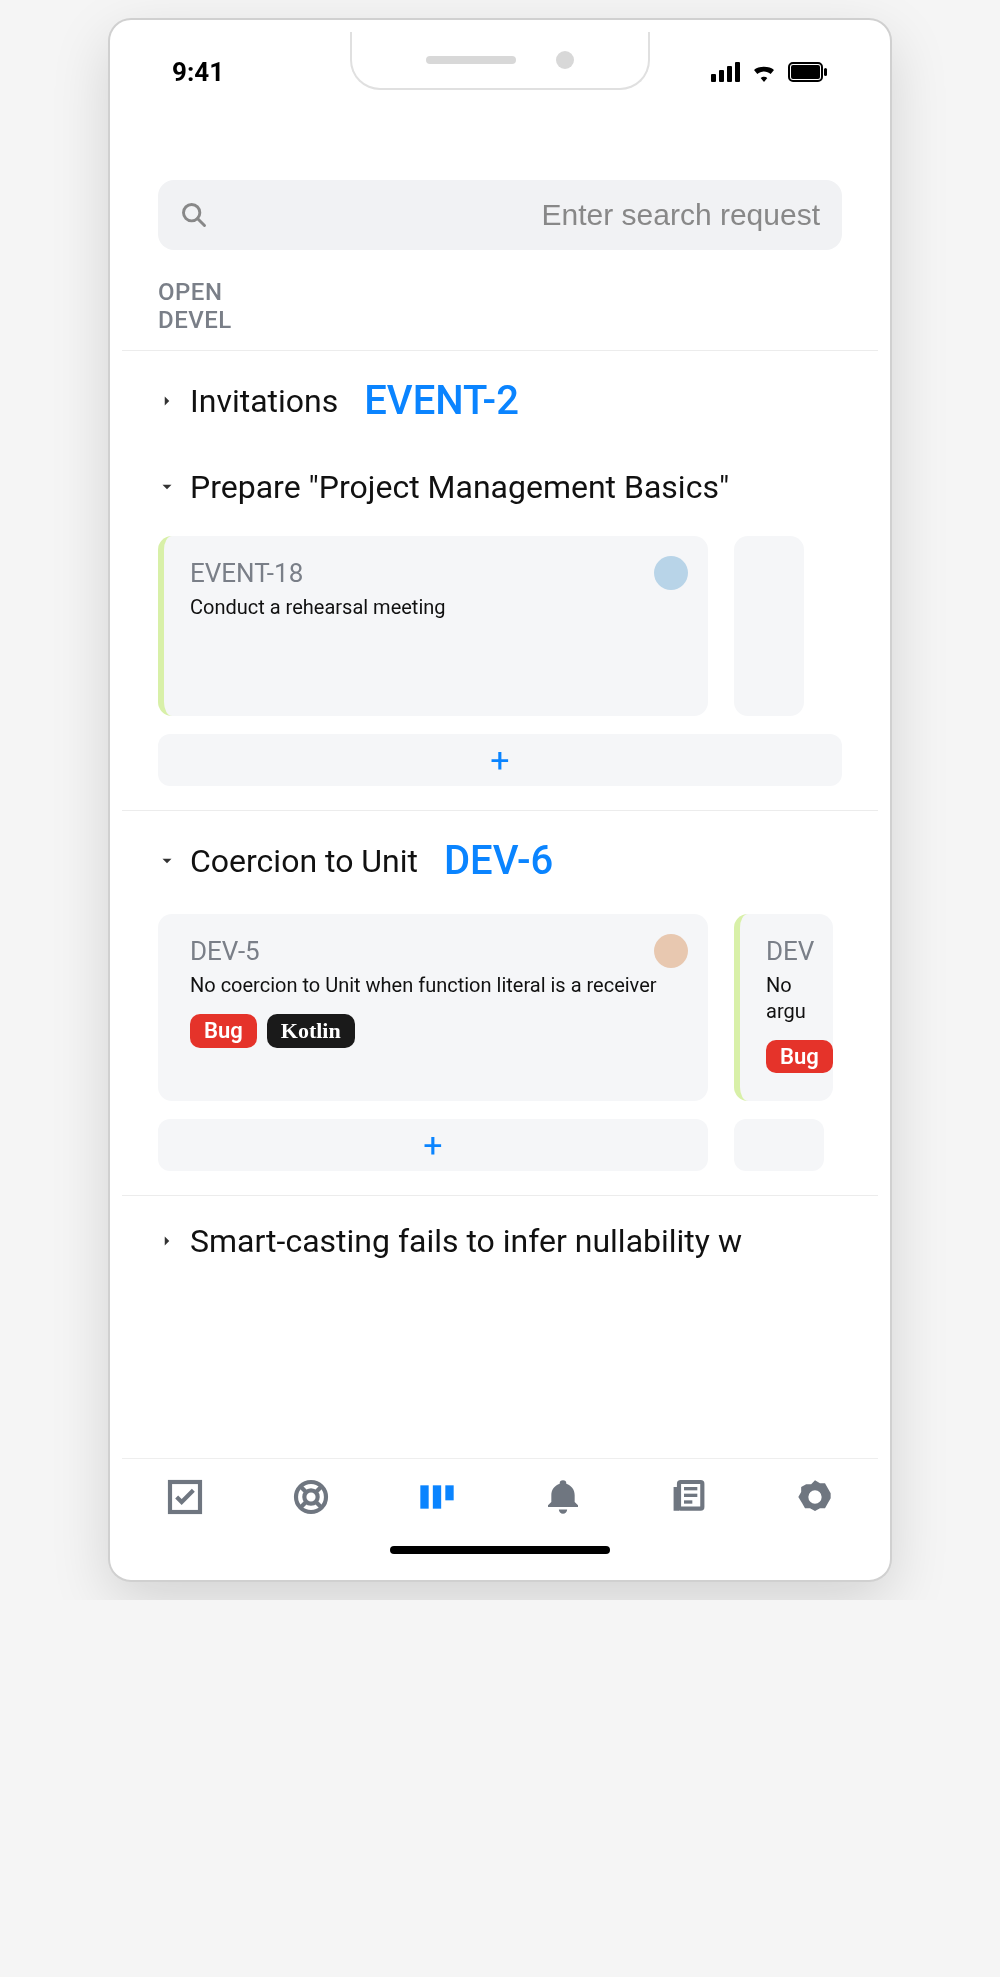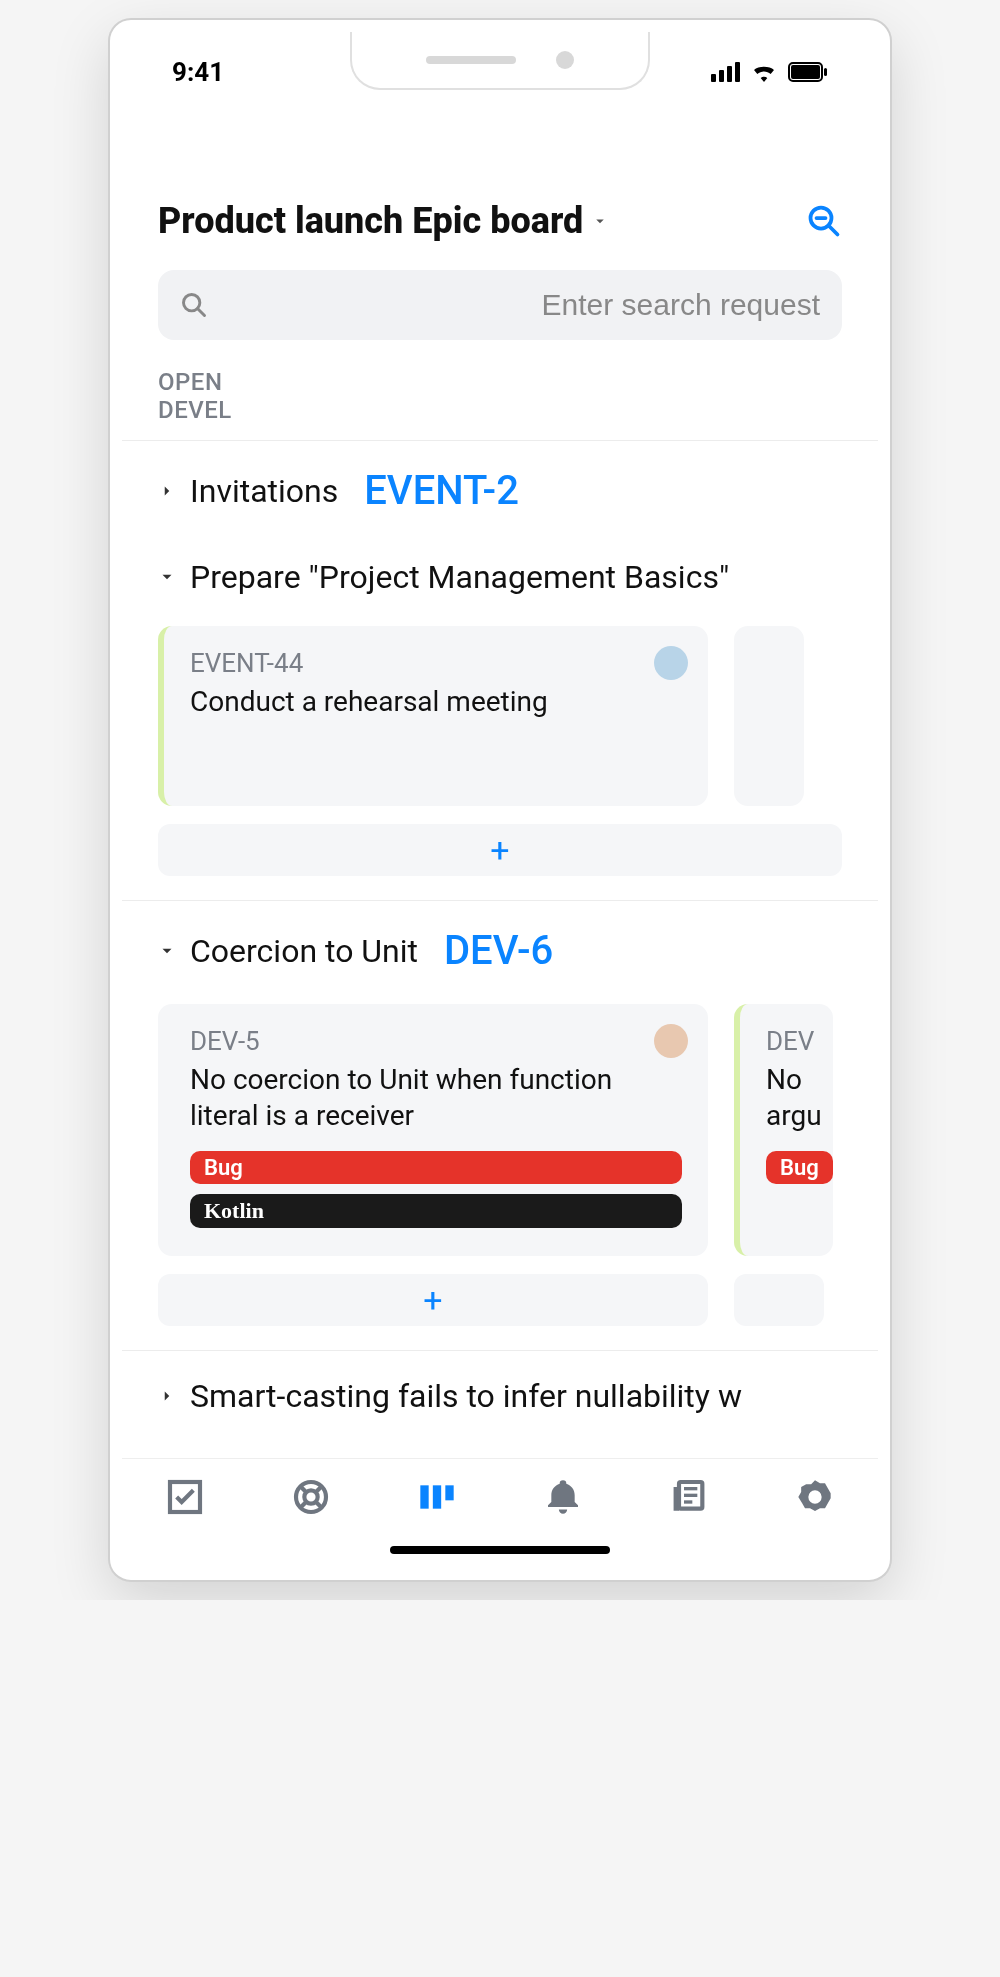--- a/index.html
+++ b/index.html
@@ -84,24 +84,24 @@
   .cards-row { display:flex; gap:26px; overflow:hidden; padding: 22px 0 18px;}
   .card {
     flex: 0 0 550px;
     background:#f5f6f8; border-radius:14px;
     padding: 22px 26px 28px;
     position:relative;
     border-left: 6px solid transparent;
   }
   .card.green { border-left-color:#d8f0a8;}
   .card-code { font-size:26px; color:#7a7f88; margin-bottom:6px;}
-  .card-title { font-size:28px; color:#111; line-height:1.3;}
+  .card-title { font-size:20px; color:#111; line-height:1.3;}
   .avatar { position:absolute; top:20px; right:20px; width:34px; height:34px; border-radius:50%; background:#b8d4e8;}
   .avatar.a2 { background:#e8c8b0;}
-  .tags { display:flex; gap:10px; margin-top:16px;flex-direction:column;}
+  .tags { display:flex; gap:10px; margin-top:16px;}
   .tag { padding:4px 14px; border-radius:10px; font-size:22px; font-weight:600; color:#fff;}
   .tag.red { background:#e5332a;}
   .tag.black { background:#1a1a1a;font-family:Liberation Serif, serif;}
 
   .add-row {
     margin: 0 0 24px;
     background:#f5f6f8; border-radius:12px;
     height:52px; display:flex; align-items:center; justify-content:center;
     color:#0a84ff; font-size:34px; font-weight:400;
   }
@@ -152,33 +152,20 @@
         <svg class="battery-svg" width="40" height="20" viewBox="0 0 40 20">
             <rect x="1" y="1" width="33" height="18" rx="4" fill="none" stroke="#000" stroke-width="2"></rect>
             <rect x="3" y="3" width="29" height="14" rx="2" fill="#000"></rect>
             <rect x="36" y="6" width="3" height="8" rx="1.5" fill="#000"></rect>
           </svg>
       </div>
     </div>
 
     <div class="content">
 
-      <div class="header">
-        <div class="title">
-          <span>Product launch Epic board</span>
-          <svg class="chev" width="18" height="18" viewBox="0 0 24 24">
-              <path fill="#555" d="M7 10l5 5 5-5z"></path>
-            </svg>
-        </div>
-        <svg class="zoom-icon" width="36" height="36" viewBox="0 0 24 24">
-            <circle cx="10" cy="10" r="7" fill="none" stroke="#0a84ff" stroke-width="2.5"></circle>
-            <line x1="15" y1="15" x2="21" y2="21" stroke="#0a84ff" stroke-width="2.5" stroke-linecap="round"></line>
-            <line x1="7" y1="10" x2="13" y2="10" stroke="#0a84ff" stroke-width="2.5" stroke-linecap="round"></line>
-          </svg>
-      </div>
 
       <div class="search-box">
         <svg class="sicn" width="28" height="28" viewBox="0 0 24 24">
             <circle cx="10" cy="10" r="7" fill="none" stroke="#888" stroke-width="2.5"></circle>
             <line x1="15" y1="15" x2="21" y2="21" stroke="#888" stroke-width="2.5" stroke-linecap="round"></line>
           </svg>
         <input placeholder="Enter search request" style="">
       </div>
 
       <div class="tabs">
@@ -198,21 +185,21 @@
 
       <div class="section" style="padding-top:36px;">
         <div class="section-hd">
           <svg class="arrow" width="18" height="26" viewBox="0 0 24 24">
               <path fill="#333" d="M6 9l6 6 6-6z"></path>
             </svg>
           <span class="sec-title">Prepare "Project Management Basics"</span>
         </div>
         <div class="cards-row">
           <div class="card green" style="min-height:180px;">
-            <div class="card-code">EVENT-44</div>
+            <div class="card-code">EVENT-18</div>
             <div class="card-title">Conduct a rehearsal meeting</div>
             <div class="avatar"></div>
           </div>
           <div class="card" style="flex:0 0 70px;"></div>
         </div>
         <div class="add-row">
           <span>+</span>
         </div>
       </div>
 

